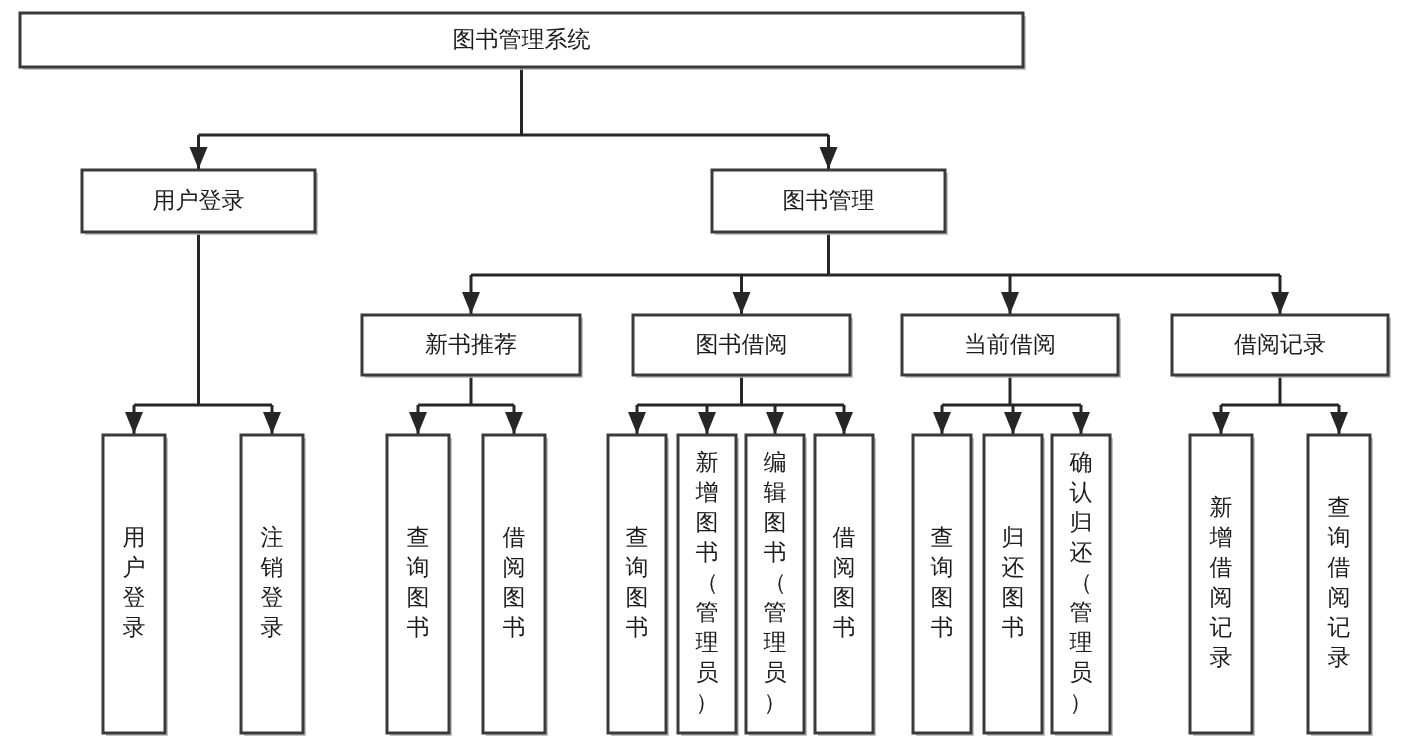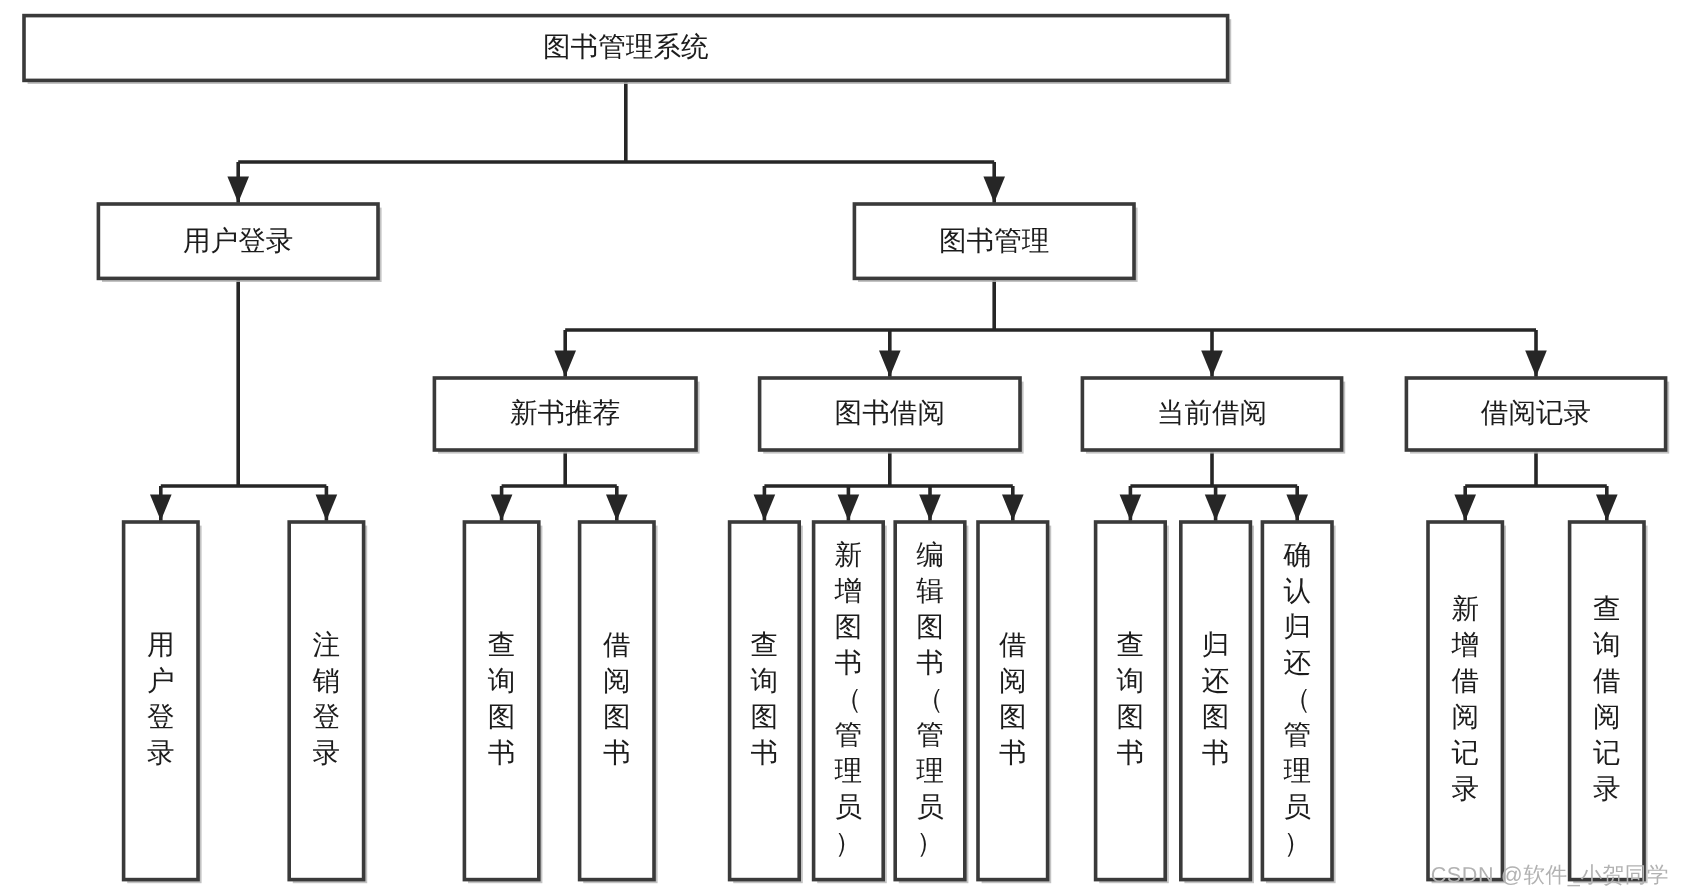--- a/index.html
+++ b/index.html
@@ -207,14 +207,13 @@
           <rect x="1190" y="435" width="62" height="298" class="node-box"></rect>
           <text x="1221" y="509" class="node-label vert"><tspan x="1221" dy="0">新</tspan><tspan x="1221" dy="30">增</tspan><tspan x="1221" dy="30">借</tspan><tspan x="1221" dy="30">阅</tspan><tspan x="1221" dy="30">记</tspan><tspan x="1221" dy="30">录</tspan></text>
         </g>
         <g>
           <rect x="1311" y="438" width="62" height="298" class="node-shadow"></rect>
           <rect x="1308" y="435" width="62" height="298" class="node-box"></rect>
           <text x="1339" y="509" class="node-label vert"><tspan x="1339" dy="0">查</tspan><tspan x="1339" dy="30">询</tspan><tspan x="1339" dy="30">借</tspan><tspan x="1339" dy="30">阅</tspan><tspan x="1339" dy="30">记</tspan><tspan x="1339" dy="30">录</tspan></text>
         </g>
       </g>
   </svg>
-  <div class="watermark">CSDN @软件_小贺同学</div>
 </div>
 
 </body></html>

